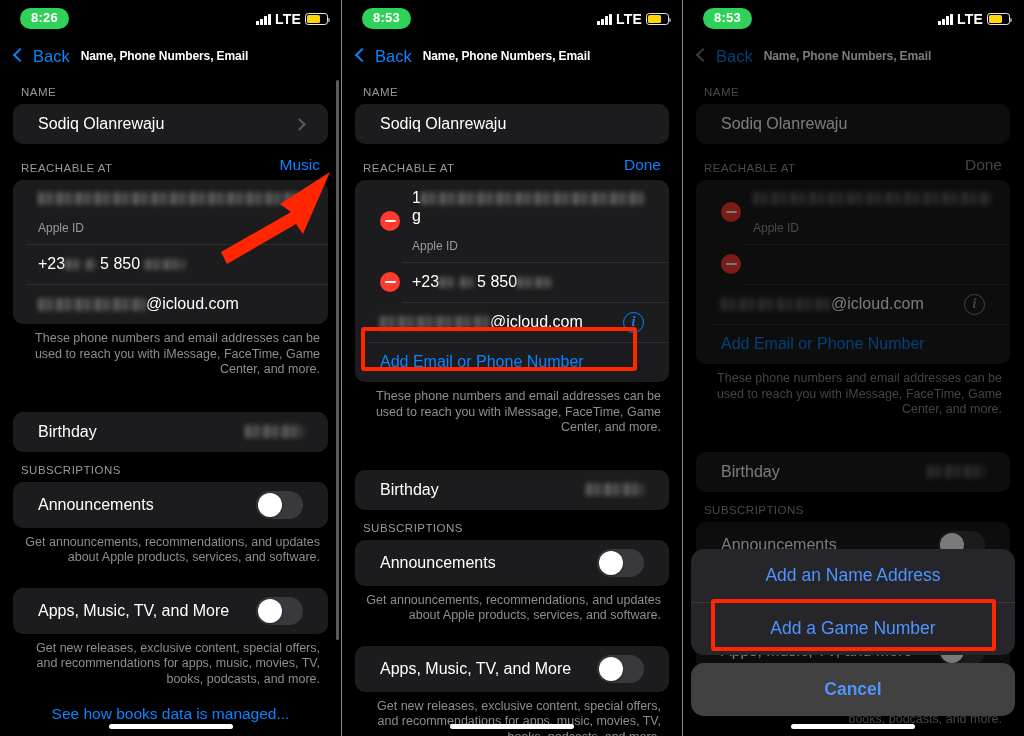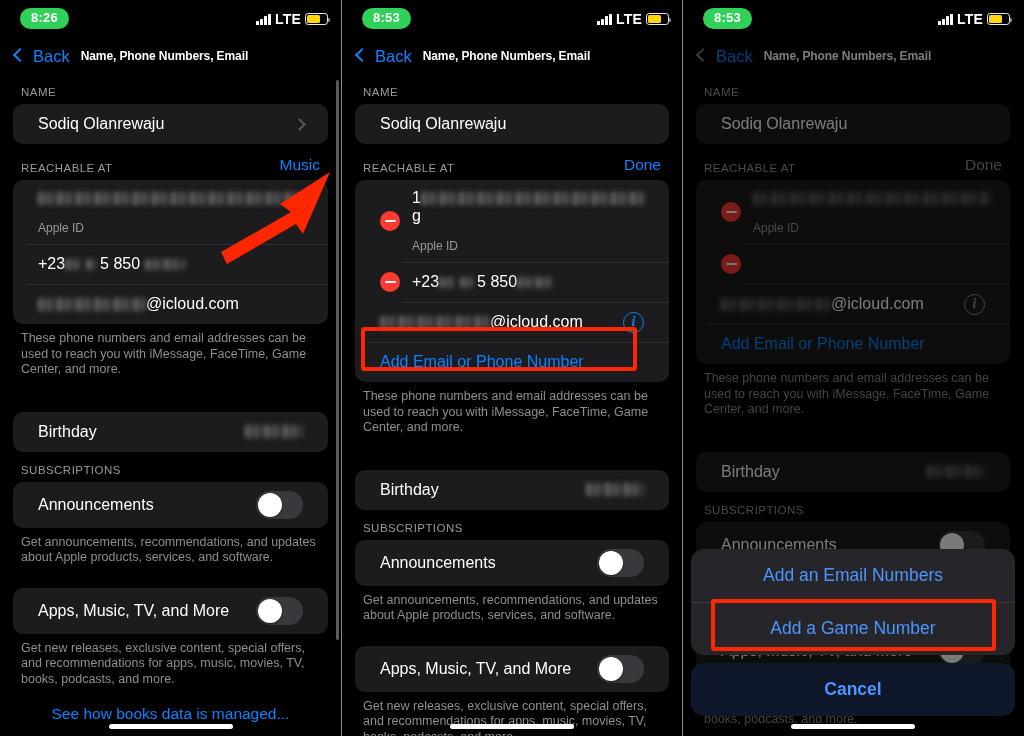--- a/index.html
+++ b/index.html
@@ -92,21 +92,21 @@
     background: #fff; border-radius: 1px;
   }
   .info-btn {
     flex: 0 0 21px; width: 21px; height: 21px; border-radius: 50%;
     border: 1.6px solid #0a84ff; color: #0a84ff;
     font-family: "Liberation Serif", serif; font-style: italic; font-weight: bold;
     font-size: 14px; line-height: 18px; text-align: center; cursor: pointer;
   }
   .sublabel { color: #98989e; font-size: 12px; margin-top: 14px; }
   .link-row { color: #0a84ff; font-size: 16px; }
-  .footnote { color: #8d8d93; font-size: 12.5px; line-height: 15.5px; padding: 7px 8px 0; }
+  .footnote { color: #8d8d93; font-size: 12.5px; line-height: 15.5px; padding: 7px 8px 0; text-align: right; }
   .toggle {
     flex: 0 0 47px; width: 47px; height: 28px; border-radius: 14px;
     background: #39393d; position: relative; cursor: pointer;
   }
   .toggle .knob {
     position: absolute; top: 2px; left: 2px; width: 24px; height: 24px;
     border-radius: 50%; background: #fff; box-shadow: 0 1px 2px rgba(0,0,0,.5);
   }
   .blur {
     display: inline-block; vertical-align: middle;
@@ -138,21 +138,21 @@
   }
   .sheet-group { background: #26262a; border-radius: 13px; overflow: hidden; }
   .sheet-item {
     position: relative; text-align: center; color: #4d94ff;
     font-size: 17.5px; padding: 16px 0; cursor: pointer;
   }
   .sheet-item + .sheet-item::before {
     content:""; position:absolute; left:0; right:0; top:0; height:1px; background:#3a3a3e;
   }
   .sheet-cancel {
-    margin-top: 8px; background: #0f172a; border-radius: 13px;
+    margin-top: 8px; background: #404040; border-radius: 13px;
     text-align: center; color: #4d94ff; font-size: 17.5px; font-weight: bold;
     padding: 16px 0; cursor: pointer;
   }
   .dimtext { opacity: .48; }
 </style>
 </head>
 <body>
 
 <div class="stage">
 
@@ -457,21 +457,21 @@
                 <span class="knob"></span>
               </span>
           </div>
         </div>
         <div class="footnote">Get new releases, exclusive content, special offers, and recommendations for apps, music, movies, TV, books, podcasts, and more.</div>
       </div>
     </div>
 
     <div class="action-sheet">
       <div class="sheet-group">
-        <div class="sheet-item">Add an Email Numbers</div>
+        <div class="sheet-item">Add an Name Address</div>
         <div class="sheet-item">Add a Game Number</div>
       </div>
       <div class="sheet-cancel">Cancel</div>
     </div>
 
     <div class="redbox" style="left:28px; top:599px; width:285px; height:52px;"></div>
 
     <div class="home-indicator"></div>
   </div>
 

